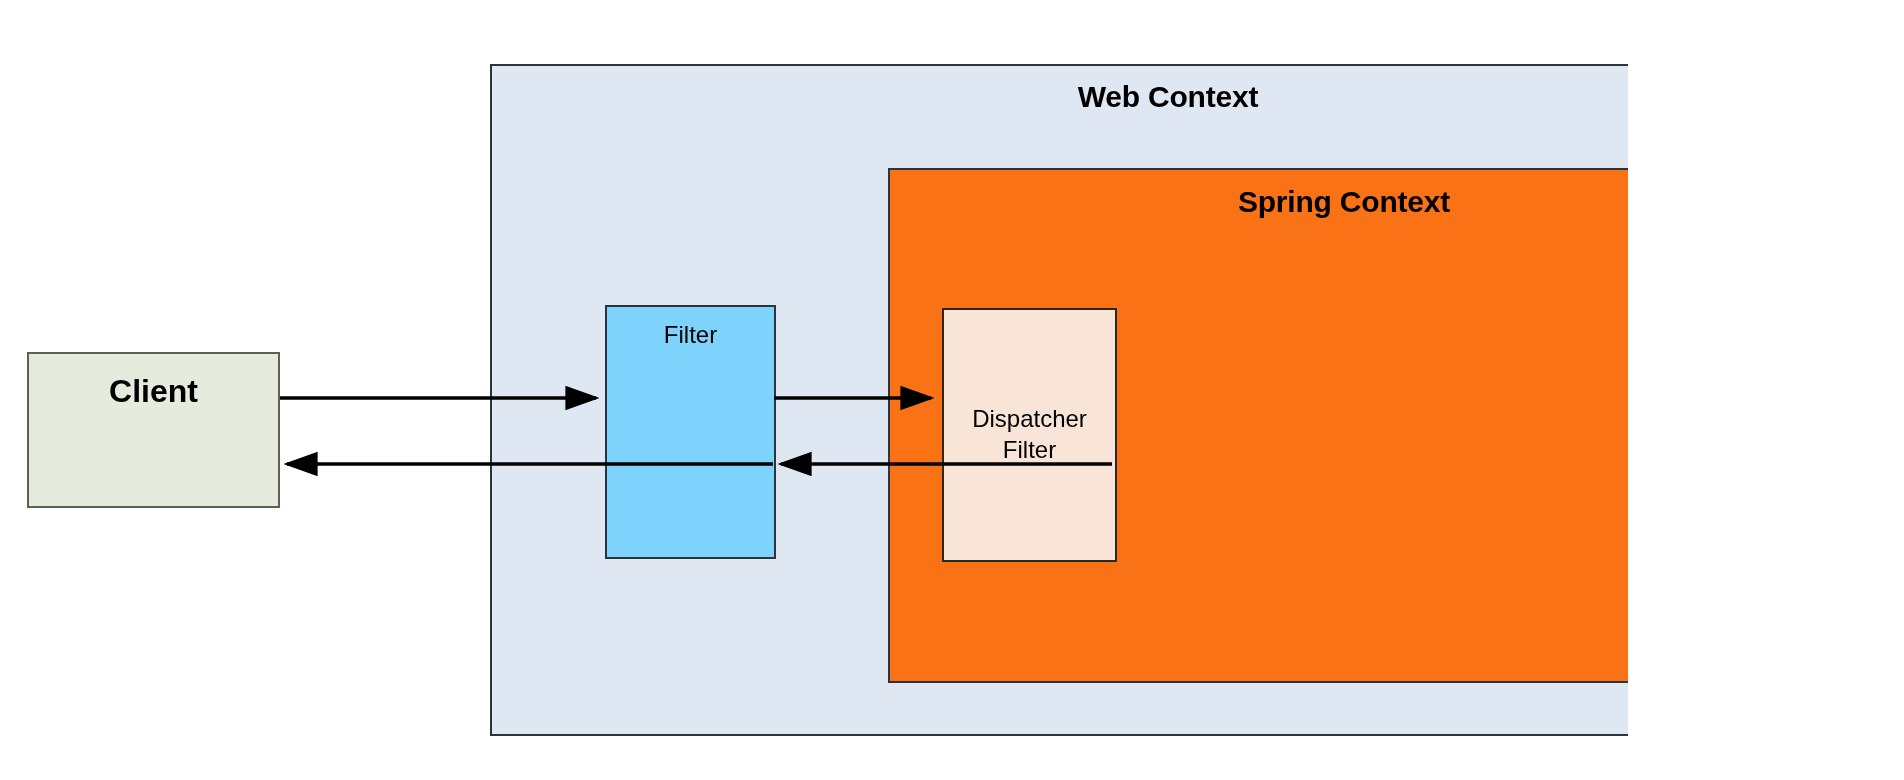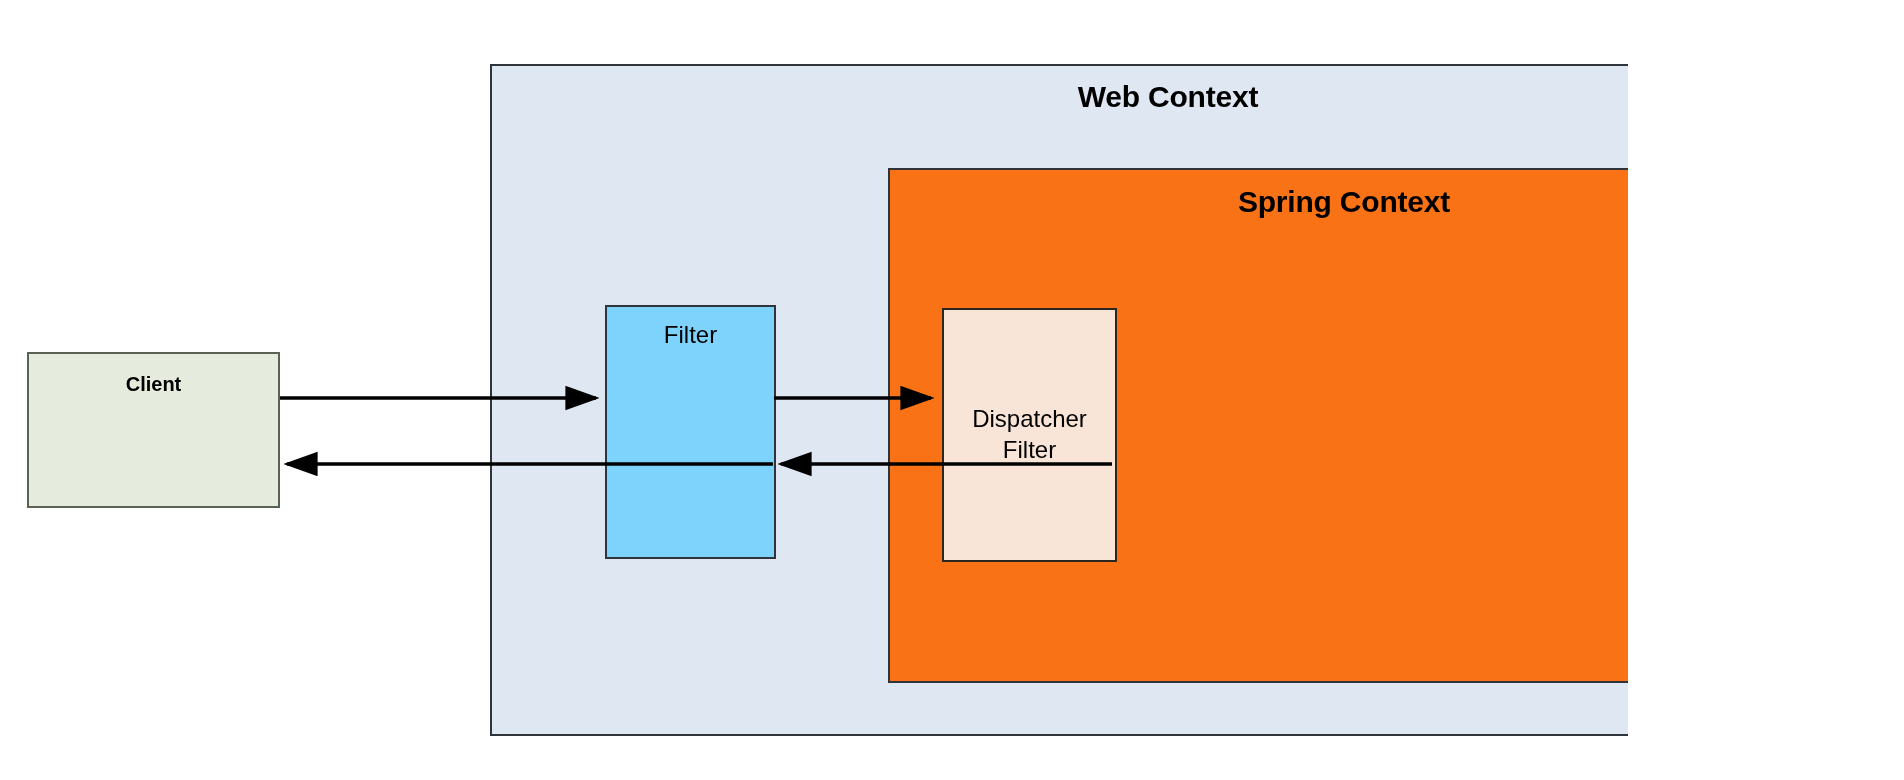--- a/index.html
+++ b/index.html
@@ -78,21 +78,21 @@
     height: 156px;
     background: #e5ebdd;
     border-color: #5a6155;
   }
   .client-label {
     position: absolute;
     left: 0;
     right: 0;
     top: 19px;
     text-align: center;
-    font-size: 20px;
+    font-size: 32px;
     font-weight: bold;
     color: #000000;
   }
 
   
   .filter-box {
     left: 603px;
     top: 303px;
     width: 171px;
     height: 254px;

